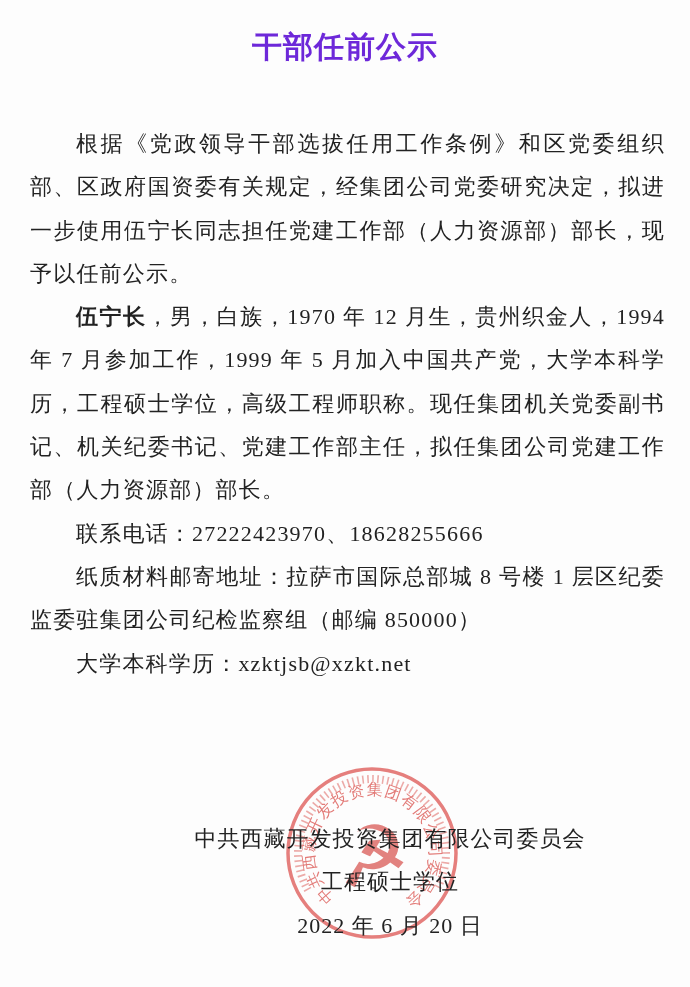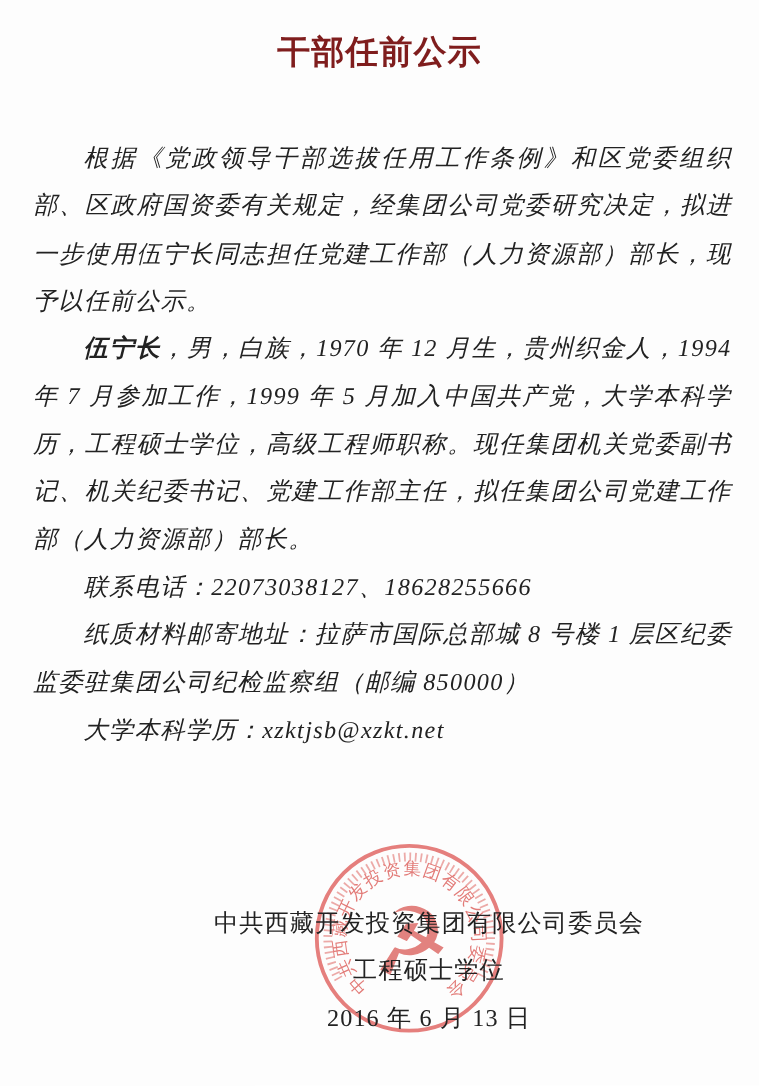--- a/index.html
+++ b/index.html
@@ -16,37 +16,36 @@
   }
   .doc-title {
     position: absolute;
     top: 27px;
     left: 0;
     width: 100%;
     text-align: center;
     font-size: 30px;
     font-weight: bold;
     letter-spacing: 1px;
-    color: #7f1d1d;
+    color: #6d28d9;
   }
   .doc-body {
     position: absolute;
     top: 122px;
     left: 30px;
     right: 25px;
     font-size: 22px;
     line-height: 43.3px;
     letter-spacing: 1.2px;
     text-align: justify;
     color: #222;
   }
   .doc-body p {
     text-indent: 46px;
     margin: 0;
-    font-style: italic;
   }
   .doc-body .bold-name { font-weight: bold; }
   .sign-block {
     position: absolute;
     top: 817px;
     left: 150px;
     width: 480px;
     text-align: center;
     font-size: 22px;
     line-height: 43.3px;
@@ -79,21 +78,21 @@
 </head>
 <body>
 
 <div class="page">
 
   <div class="doc-title">干部任前公示</div>
 
   <div class="doc-body">
     <p>根据《党政领导干部选拔任用工作条例》和区党委组织部、区政府国资委有关规定，经集团公司党委研究决定，拟进一步使用伍宁长同志担任党建工作部（人力资源部）部长，现予以任前公示。</p>
     <p><span class="bold-name">伍宁长</span><span>，男，白族，1970 年 12 月生，贵州织金人，1994 年 7 月参加工作，1999 年 5 月加入中国共产党，大学本科学历，工程硕士学位，高级工程师职称。现任集团机关党委副书记、机关纪委书记、党建工作部主任，拟任集团公司党建工作部（人力资源部）部长。</span></p>
-    <p>联系电话：22073038127、18628255666</p>
+    <p>联系电话：27222423970、18628255666</p>
     <p>纸质材料邮寄地址：拉萨市国际总部城 8 号楼 1 层区纪委监委驻集团公司纪检监察组（邮编 850000）</p>
     <p>大学本科学历：xzktjsb@xzkt.net</p>
   </div>
 
   <svg class="seal" viewBox="0 0 200 200" aria-hidden="true">
 
     <circle cx="100" cy="100" r="84" fill="none" stroke="#e06461" stroke-width="3.5"></circle>
 
     <path d="M 35.9 137 A 74 74 0 1 1 164.1 137" fill="none" stroke="#e4807c" stroke-width="8" stroke-dasharray="1.6 3.4" opacity="0.8"></path>
 
@@ -103,16 +102,16 @@
     <text class="ring-text">
       <textPath href="#sealArc" startOffset="0">中共西藏开发投资集团有限公司委员会</textPath>
     </text>
 
     <text class="emblem" x="100" y="103" text-anchor="middle" dominant-baseline="central" transform="rotate(-8 100 100)">☭</text>
   </svg>
 
   <div class="sign-block">
     <div>中共西藏开发投资集团有限公司委员会</div>
     <div>工程硕士学位</div>
-    <div>2016 年 6 月 13 日</div>
+    <div>2022 年 6 月 20 日</div>
   </div>
 
 </div>
 
 </body></html>

